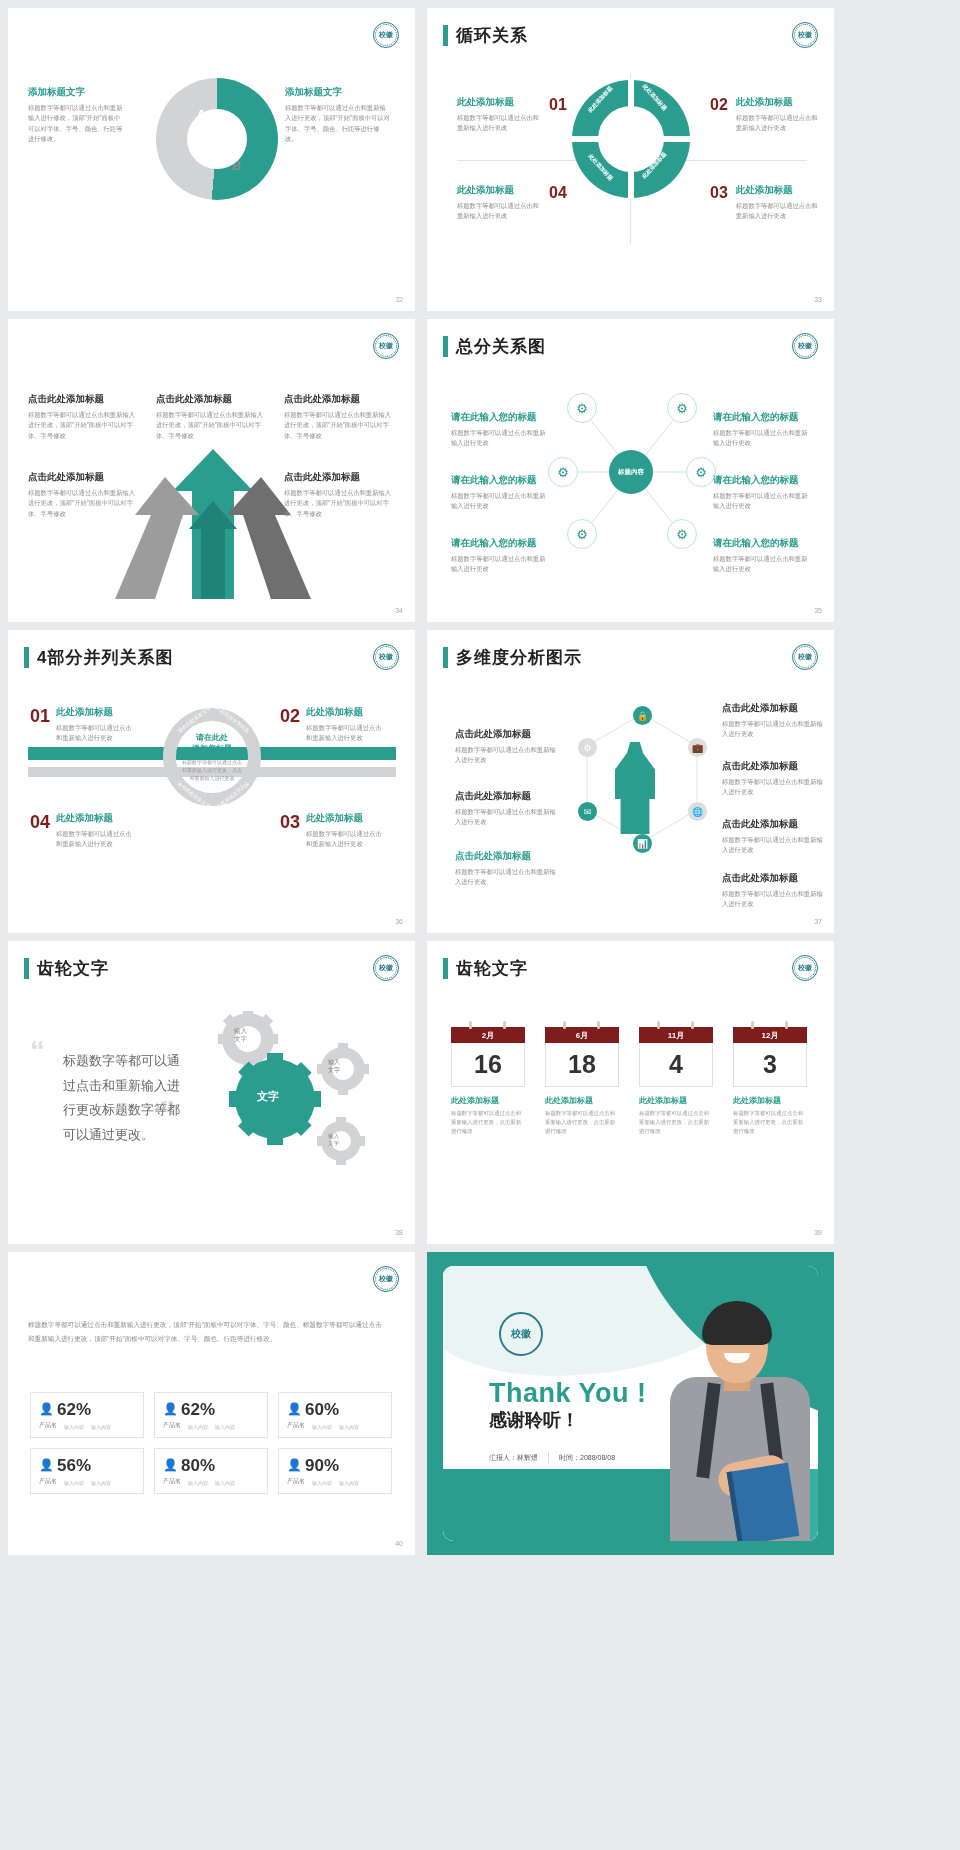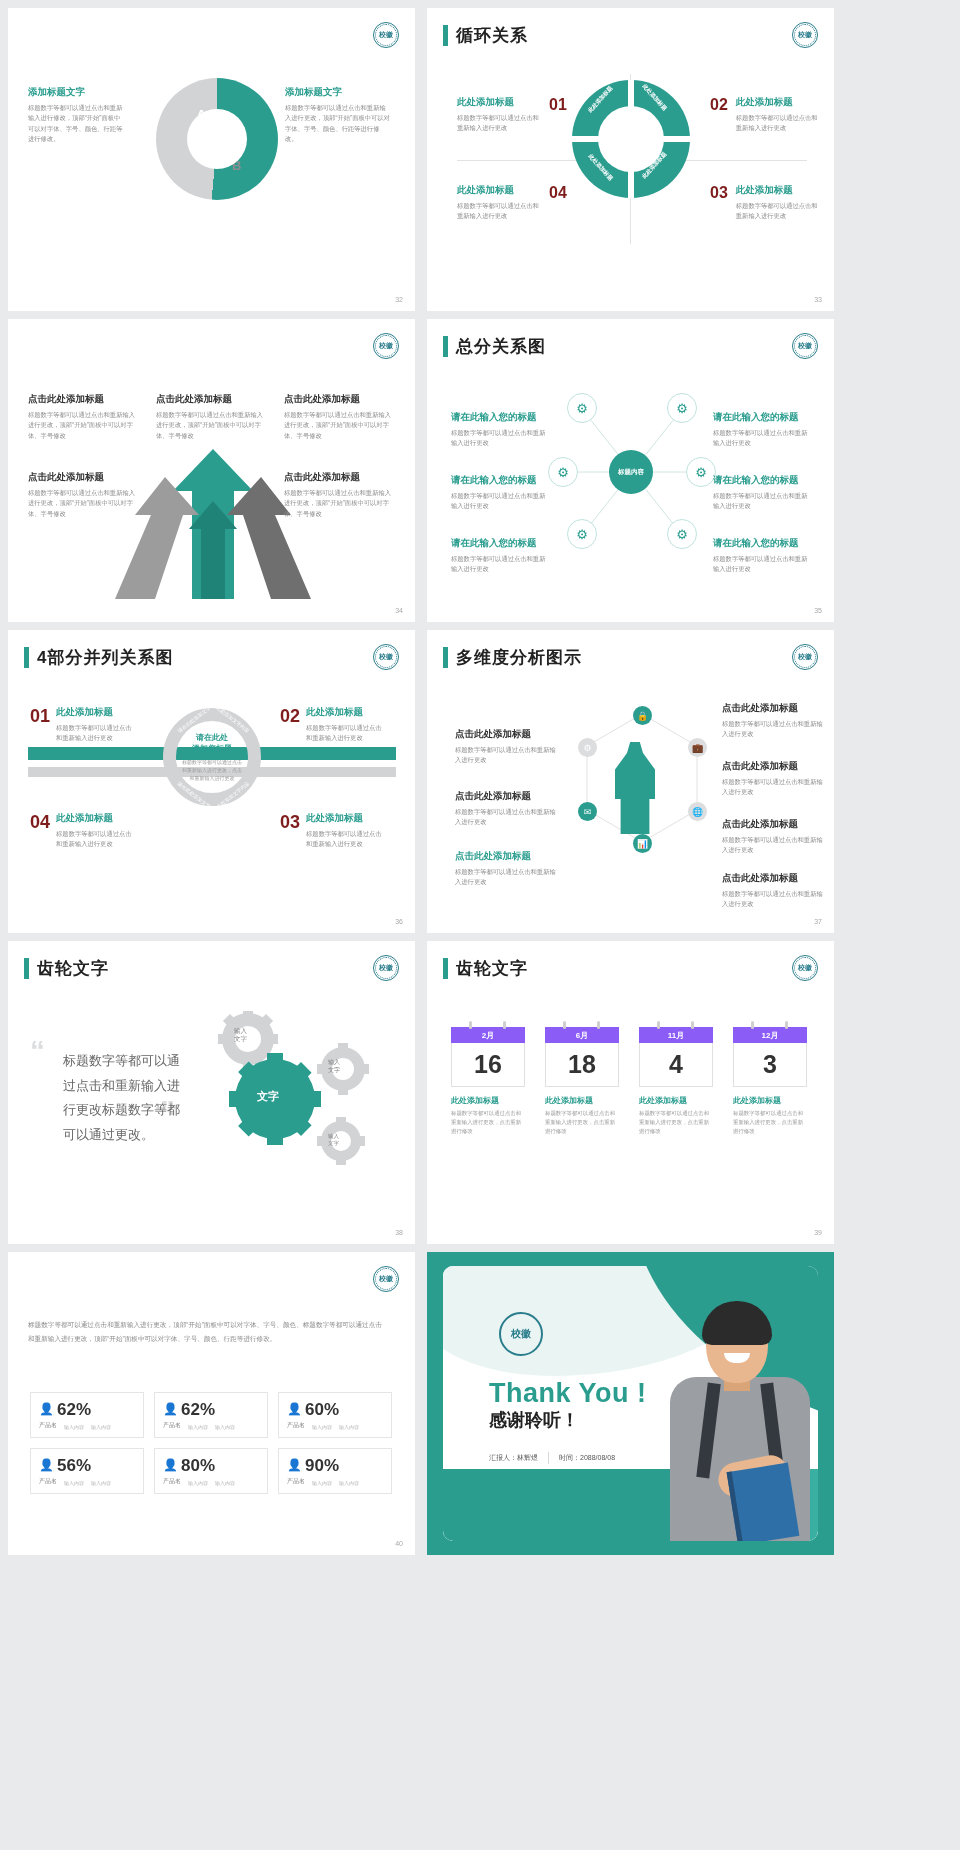--- a/index.html
+++ b/index.html
@@ -125,21 +125,21 @@
     clip-path: polygon(38% 0,62% 0,70% 12%,100% 30%,100% 62%,86% 62%,86% 100%,14% 100%,14% 62%,0 62%,0 30%,30% 12%);
   }
 
   
   .quote { position: absolute; left: 22px; top: 98px; font-size: 30px; color: #dcdddf; font-weight: bold; line-height: .8;}
   .quote2 { position: absolute; left: 152px; top: 158px; font-size: 30px; color: #dcdddf; font-weight: bold; line-height: .8;}
   .q-txt { position: absolute; left: 55px; top: 108px; width: 122px; font-size: 13px; line-height: 1.9; color: #666; }
 
   
   .cal { position: absolute; top: 86px; width: 74px; }
-  .cal-top { height: 16px; background: #8b5cf6; color: #fff; font-size: 8px; font-weight: bold;
+  .cal-top { height: 16px; background: #7f1d1d; color: #fff; font-size: 8px; font-weight: bold;
              display:flex; align-items:center; justify-content:center; }
   .cal-num { border: 1px solid #e0e0e0; border-top: none; height: 44px;
              display:flex; align-items:center; justify-content:center;
              font-size: 25px; font-weight: bold; color: #333; }
   .ring-pin { position: absolute; top: -6px; width: 3px; height: 8px; background: #cfcfcf; border-radius: 2px;}
   .cal-cap { margin-top: 8px; }
   .cal-h { font-size: 8px; font-weight: bold; color: #2a9d8f; margin-bottom: 3px; }
   .cal-b { font-size: 5.4px; line-height: 1.7; color: #9a9a9a; }
 
   

